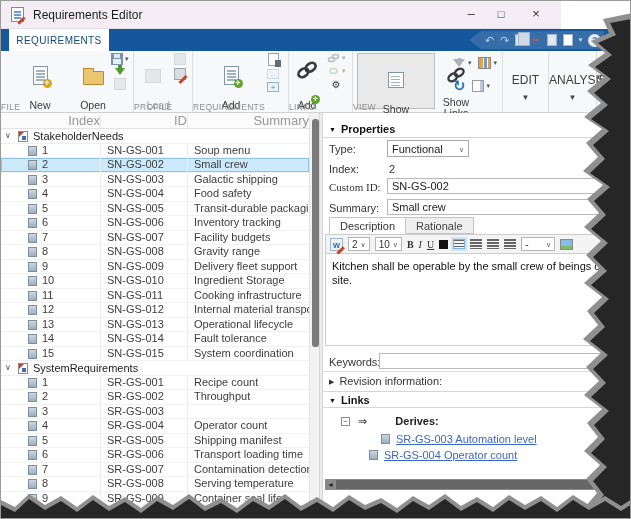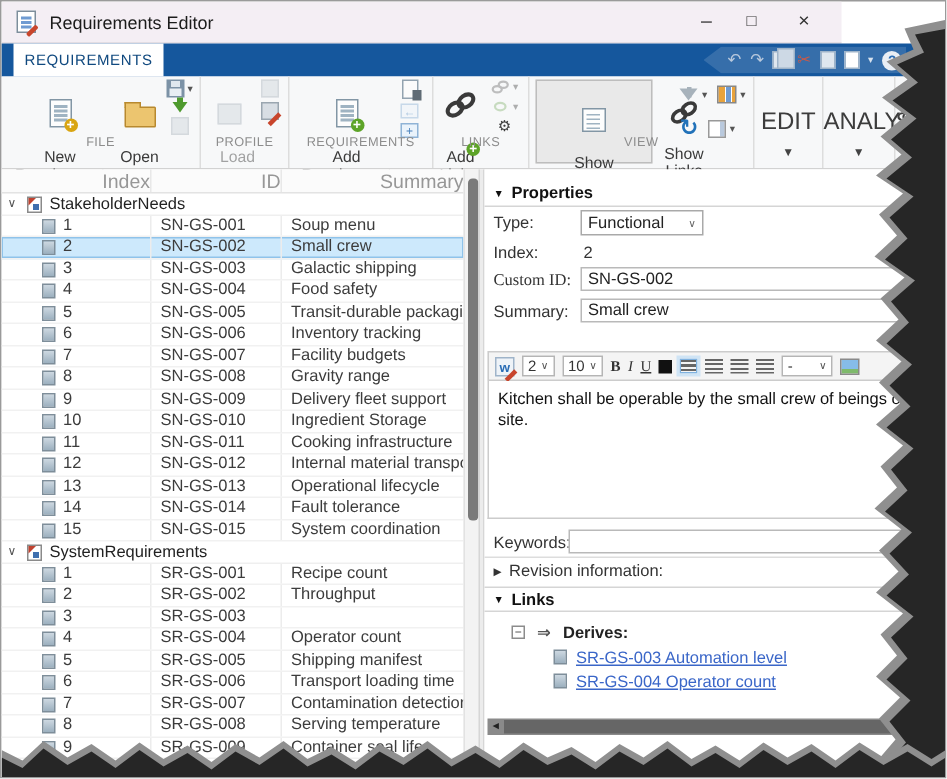--- a/index.html
+++ b/index.html
@@ -16,21 +16,21 @@
   .tabstrip{position:absolute;left:0;top:28px;width:631px;height:22px;background:#15579d;}
   .ribbon-tab{position:absolute;left:8px;top:0;width:100px;height:22px;background:#fff;color:#10497f;font-size:10px;letter-spacing:.4px;text-align:center;line-height:23px;}
   .qa-strip{position:absolute;right:28px;top:2px;width:135px;height:18px;background:rgba(255,255,255,.14);clip-path:polygon(12px 0,100% 0,100% 100%,12px 100%,0 50%);display:flex;align-items:center;gap:6px;padding-left:16px;}
   .qa-glyph{font-size:11px;line-height:16px;color:#b9c9dd;}
   .qa-shape{position:relative;width:10px;height:12px;background:#dfe7ef;border:1px solid #9fb4c9;}
   .qa-copy::after{content:"";position:absolute;left:2px;top:-3px;width:10px;height:12px;background:#cdd9e5;border:1px solid #9fb4c9;}
   .qa-caret{font-size:7px;color:#d7e2ee;}
   
   .toolbar{position:absolute;left:0;top:50px;width:631px;height:62px;background:#f7f8f9;border-bottom:1px solid #d2d2d2;}
   .tgroup{position:absolute;top:0;height:61px;border-right:1px solid #ddd;}
-  .tgroup-label{position:absolute;left:0;bottom:13px;width:100%;text-align:center;font-size:8.5px;color:#8d8d8d;letter-spacing:.3px;}
+  .tgroup-label{position:absolute;left:0;bottom:0;width:100%;text-align:left;font-size:8.5px;color:#8d8d8d;letter-spacing:.3px;}
   .bigbtn{position:absolute;top:2px;text-align:center;color:#3a3a3a;font-size:10.5px;line-height:11.5px;white-space:pre-line;}
   .bigbtn .blabel{display:inline;}
   .ct{font-size:7px;color:#555;}
   .icon-slot{height:22px;margin-bottom:2px;display:flex;justify-content:center;align-items:center;}
   .doc-ic{position:relative;width:15px;height:19px;background:#fdfdfd;border:1px solid #8296a5;}
   .doc-ic::before{content:"";position:absolute;left:2px;top:3px;width:9px;height:1.5px;background:#9fb3c2;box-shadow:0 3px 0 #9fb3c2,0 6px 0 #9fb3c2,0 9px 0 #9fb3c2;}
   .badge-plus{position:absolute;right:-5px;bottom:-4px;width:9px;height:9px;border-radius:5px;line-height:8px;text-align:center;font-size:9px;font-weight:bold;color:#fff;}
   .plus-gold{background:#d9a512;}
   .plus-green{background:#5da428;}
   .folder-ic{position:relative;width:21px;height:14px;background:#ecc56f;border:1px solid #b8892f;border-radius:1px;margin-top:4px;}
@@ -49,21 +49,21 @@
   .mini{font-size:10px;}
   .gallery-tile{position:absolute;left:4px;top:2px;width:78px;height:56px;background:#e9e9e9;border:1px solid #bdbdbd;text-align:center;font-size:10.5px;line-height:11.5px;color:#3a3a3a;white-space:pre-line;}
   .shlinks{position:absolute;text-align:center;font-size:10.5px;line-height:11.5px;color:#3a3a3a;white-space:pre-line;}
   .vicons{position:absolute;display:grid;grid-template-columns:auto auto;gap:4px 6px;align-items:center;}
   .funnel{width:0;height:0;border-left:6px solid transparent;border-right:6px solid transparent;border-top:8px solid #a7b2bb;position:relative;}
   .funnel::after{content:"";position:absolute;left:-1.5px;top:-9px;width:3px;height:7px;background:#a7b2bb;}
   .grid-ic{width:13px;height:12px;border:1px solid #888;background:linear-gradient(90deg,#e8a33d 0 4px,#fff 4px 5px,#6f9bd2 5px 8px,#fff 8px 9px,#e8a33d 9px 13px);}
   .col-ic{width:12px;height:12px;border:1px solid #999;background:linear-gradient(90deg,#fff 0 7px,#b9c9dd 7px 12px);}
   .refresh{color:#2272b9;font-size:15px;font-weight:bold;line-height:14px;}
   .menu-col{position:absolute;top:0;height:61px;text-align:center;}
-  .menu-col .mlabel{margin-top:22px;font-size:16px;color:#3c3c3c;}
+  .menu-col .mlabel{margin-top:22px;font-size:12px;color:#3c3c3c;}
   .menu-col .mcaret{margin-top:6px;font-size:8px;color:#444;}
   .trash-doc{position:relative;width:11px;height:13px;background:#fbfbfb;border:1px solid #93a3b0;}
   .trash-doc::after{content:"";position:absolute;right:-3px;bottom:-2px;width:6px;height:7px;background:#5f6b75;}
   .bluebox{width:12px;height:10px;border:1px solid #8fb3d6;background:#eaf3fb;color:#4d84bd;font-size:8px;line-height:9px;text-align:center;}
   
   .content{position:absolute;left:0;top:112px;width:631px;height:407px;background:#fff;}
   .thead{position:absolute;left:0;top:0;width:308px;height:16px;background:#fbfbfb;border-bottom:1px solid #e3e3e3;display:flex;}
   .thead span{font-size:13px;color:#979797;text-align:right;line-height:15px;}
   .th-index{width:100px;border-right:1px solid #e8e8e8;}
   .th-id{width:87px;border-right:1px solid #e8e8e8;}
@@ -107,21 +107,21 @@
   .al.active{outline:2px solid #cfe4f5;border:1px solid #7fb2e0;}
   .word-ic{position:relative;width:13px;height:13px;background:#eef3f8;border:1px solid #9fb4c9;color:#2a6db5;font-size:9px;font-weight:bold;line-height:12px;text-align:center;}
   .word-ic::after{content:"";position:absolute;right:-3px;bottom:-2px;width:9px;height:2.5px;background:#c8452c;transform:rotate(-45deg);}
   .img-ic{width:13px;height:11px;border:1px solid #8a8a8a;background:linear-gradient(180deg,#86bce8 0 6px,#7fba6c 6px 11px);}
   .editor{position:absolute;left:2px;top:141px;width:302px;height:92px;background:#fff;border:1px solid #cccccc;border-top:none;padding:5px 6px;line-height:14px;color:#111;}
   .rev-row{position:absolute;left:0;top:258px;width:100%;height:18px;border-top:1px solid #dddddd;line-height:18px;color:#333;}
   .links-hdr{top:278px;border-top:1px solid #d5d5d5;}
   .derives{position:absolute;left:18px;top:302px;height:14px;}
   .minusbox{display:inline-block;width:9px;height:9px;border:1px solid #8c8c8c;font-size:8px;line-height:7px;text-align:center;color:#444;vertical-align:1px;}
   .dar{font-weight:bold;color:#555;margin:0 5px;}
-  .derives b{color:#222;}
+  .derives b{color:#222;margin-left:20px;}
   .link-item{position:absolute;left:46px;height:14px;}
   .link-item .ricon{position:static;display:inline-block;margin-right:6px;vertical-align:-1px;}
   .link-a{color:#3a66c8;text-decoration:underline;cursor:pointer;}
   .hscroll{position:absolute;left:2px;top:366px;width:292px;height:11px;background:#8a8a8a;display:flex;align-items:center;justify-content:space-between;padding:0 2px;}
   .hscroll .arr{font-size:7px;color:#222;line-height:10px;}
   .hthumb{flex:1;height:9px;background:#666;margin:0 2px;}
   .tear{position:absolute;left:0;top:0;pointer-events:none;z-index:50;}
 </style>
 </head>
 <body>
@@ -453,20 +453,24 @@
 
       <span class="lbl" style="top:50px;">Index:</span>
       <span class="lbl" style="left:66px;top:50px;">2</span>
 
       <span class="lbl" style="top:68px;font-family:Liberation Serif, serif;">Custom ID:</span>
       <div class="field" style="left:64px;top:65px;width:242px;"><span>SN-GS-002</span></div>
 
       <span class="lbl" style="top:89px;">Summary:</span>
       <div class="field" style="left:64px;top:86px;width:242px;"><span>Small crew</span></div>
 
+      <div class="tabrow">
+        <span class="ptab active">Description</span>
+        <span class="ptab inactive">Rationale</span>
+      </div>
 
       <div class="rtoolbar">
         <span class="word-ic">w</span>
         <span class="rt-sel">
             <span>2</span>
             <span class="ct">∨</span>
           </span>
         <span class="rt-sel">
             <span>10</span>
             <span class="ct">∨</span>
@@ -498,21 +502,21 @@
       <div class="sec-hdr links-hdr">
         <span class="sec-tri">▼</span><span>Links</span>
       </div>
 
       <div class="derives">
         <span class="minusbox">−</span>
         <span class="dar">⇒</span>
         <b>Derives:</b>
       </div>
       <div>
-          <div class="link-item" style="top: 320px;"><span class="ricon"></span><a class="link-a">SR-GS-003 Automation level</a></div>
+          <div class="link-item" style="top: 320px; margin-left: 12px;"><span class="ricon"></span><a class="link-a">SR-GS-003 Automation level</a></div>
           <div class="link-item" style="top: 336px;"><span class="ricon"></span><a class="link-a">SR-GS-004 Operator count</a></div>
         </div>
 
       <div class="hscroll">
         <span class="arr">◄</span>
         <span class="hthumb"></span>
         <span class="arr">►</span>
       </div>
     </div>
   </div>

